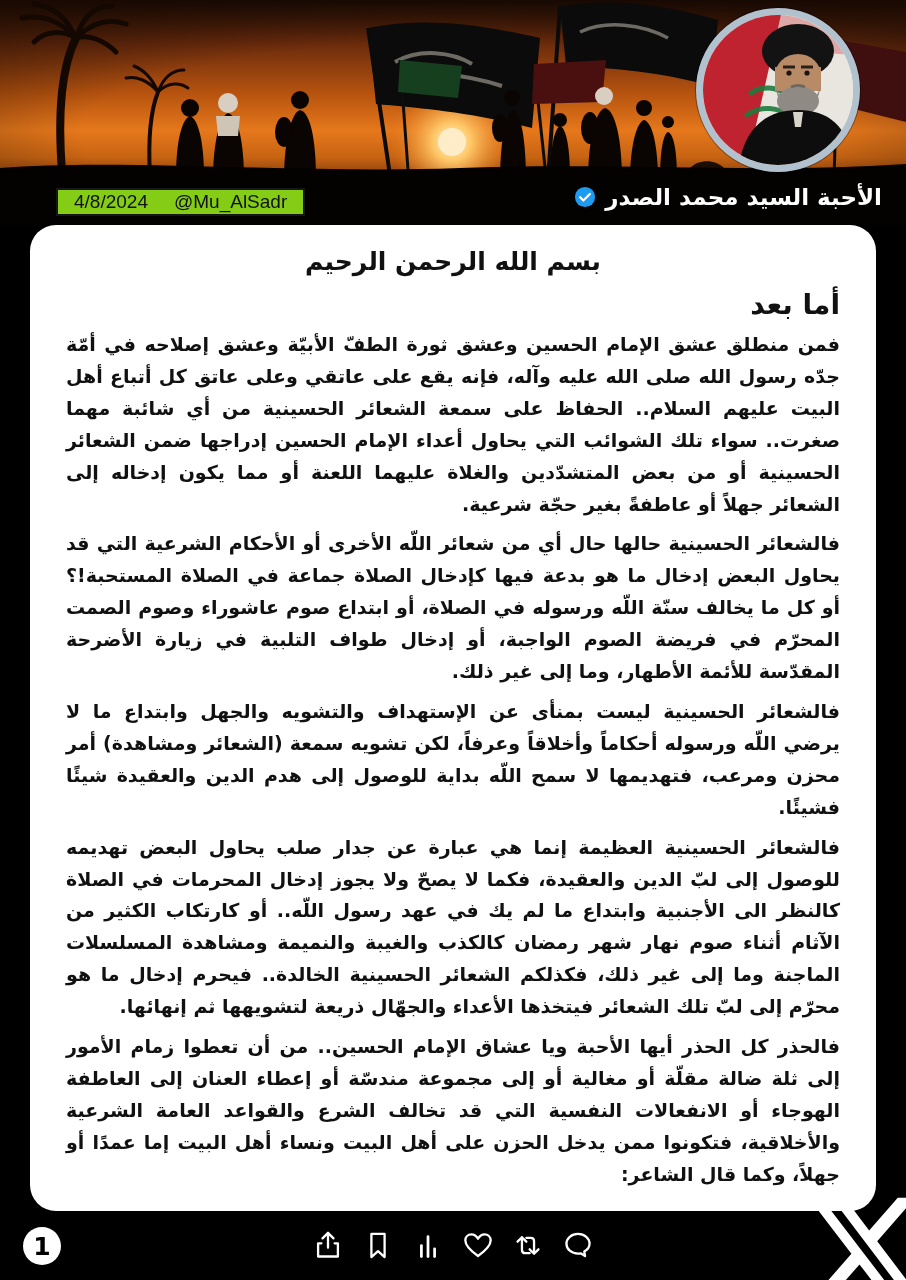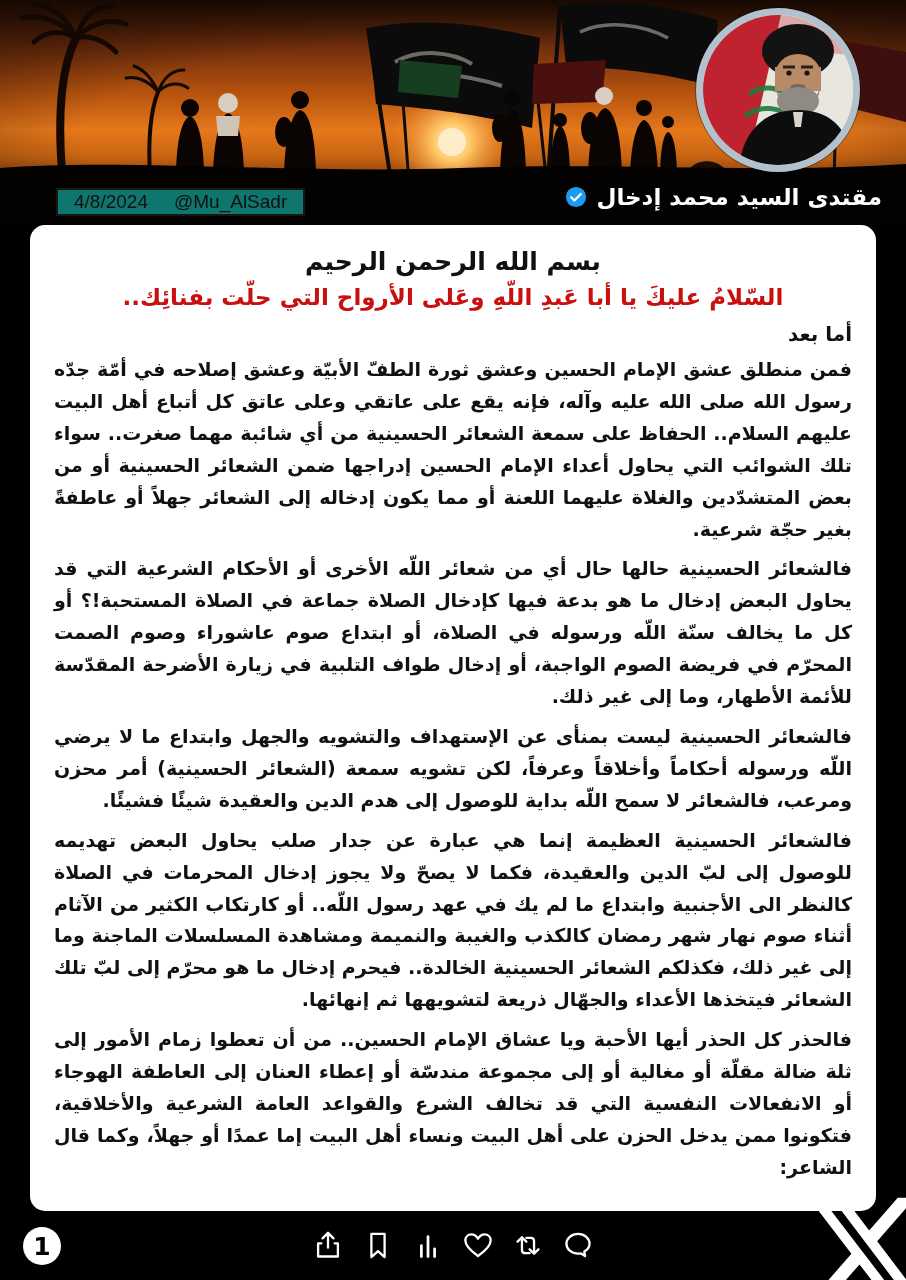--- a/index.html
+++ b/index.html
@@ -14,41 +14,41 @@
   .avatar{
     position:absolute;top:8px;right:46px;width:150px;height:150px;
     border-radius:50%;border:7px solid var(--avatar-ring,#b2c1ce);
     overflow:hidden;background:#e8e6e0;box-shadow:0 0 0 1px rgba(0,0,0,.35);
   }
   .avatar svg{display:block;width:150px;height:150px;}
   
   .byline{position:absolute;top:186px;left:0;width:906px;height:34px;}
   .date-chip{
     position:absolute;left:56px;top:2px;height:24px;line-height:24px;
-    background:#0f766e;border:2px solid #161616;padding:0 16px;
+    background:#84cc16;border:2px solid #161616;padding:0 16px;
     font-family:"Liberation Sans",sans-serif;font-size:19px;color:#111;
     display:flex;gap:26px;align-items:center;
   }
   .name{
     position:absolute;right:24px;top:-2px;direction:rtl;color:#fff;
     font-size:23px;font-weight:bold;display:flex;align-items:center;gap:9px;
   }
   .badge{width:22px;height:22px;flex:0 0 auto;}
   
   .card{
     position:absolute;top:225px;left:30px;width:846px;height:986px;
-    background:var(--card,#fff);border-radius:15px;box-sizing:border-box;
-    padding:18px 24px 14px;z-index:2;overflow:hidden;color:var(--text,#111);
+    background:var(--card,#fff);border-radius:26px;box-sizing:border-box;
+    padding:18px 36px 14px;z-index:2;overflow:hidden;color:var(--text,#111);
   }
   .basmala{text-align:center;font-size:25px;font-weight:bold;margin:4px 0 8px;direction:rtl;}
   .salutation{
     text-align:center;font-size:23px;font-weight:bold;margin:4px 0;
     color:var(--accent-red,#c8100e);direction:rtl;
   }
-  .amma{font-size:20px;font-weight:bold;direction:rtl;text-align:right;margin:12px 0 6px;}
+  .amma{font-size:28px;font-weight:bold;direction:rtl;text-align:right;margin:12px 0 6px;}
   .card p{
     direction:rtl;text-align:justify;font-size:19px;font-weight:bold;
     line-height:1.68;margin:8px 0 7px;
   }
   
   .footer{position:absolute;left:0;bottom:0;width:906px;height:68px;}
   .page-circle{
     position:absolute;left:23px;top:15px;width:38px;height:38px;border-radius:50%;
     background:#fff;color:#000;font-size:25px;font-weight:bold;
     display:flex;align-items:center;justify-content:center;
@@ -173,35 +173,34 @@
     </svg>
   </div>
 </div>
 
 <div class="byline">
   <div class="date-chip">
     <span>4/8/2024</span>
     <span>@Mu_AlSadr</span>
   </div>
   <div class="name">
-    <span>مقتدى السيد محمد إدخال</span>
+    <span>الأحبة السيد محمد الصدر</span>
     <svg class="badge" viewBox="0 0 24 24">
       <circle cx="12" cy="12" r="11" fill="#1d9bf0"></circle>
       <path d="M6.7 12.3 L10.2 15.8 L17.3 8.7" stroke="#fff" stroke-width="2.4" fill="none" stroke-linecap="round" stroke-linejoin="round"></path>
     </svg>
   </div>
 </div>
 
 <div class="card">
   <div class="basmala">بسم الله الرحمن الرحيم</div>
-  <div class="salutation">السّلامُ عليكَ يا أبا عَبدِ اللّهِ وعَلى الأرواح التي حلّت بفنائِك..</div>
   <div class="amma">أما بعد</div>
   <p>فمن منطلق عشق الإمام الحسين وعشق ثورة الطفّ الأبيّة وعشق إصلاحه في أمّة جدّه رسول الله صلى الله عليه وآله، فإنه يقع على عاتقي وعلى عاتق كل أتباع أهل البيت عليهم السلام.. الحفاظ على سمعة الشعائر الحسينية من أي شائبة مهما صغرت.. سواء تلك الشوائب التي يحاول أعداء الإمام الحسين إدراجها ضمن الشعائر الحسينية أو من بعض المتشدّدين والغلاة عليهما اللعنة أو مما يكون إدخاله إلى الشعائر جهلاً أو عاطفةً بغير حجّة شرعية.</p>
   <p>فالشعائر الحسينية حالها حال أي من شعائر اللّه الأخرى أو الأحكام الشرعية التي قد يحاول البعض إدخال ما هو بدعة فيها كإدخال الصلاة جماعة في الصلاة المستحبة!؟ أو كل ما يخالف سنّة اللّه ورسوله في الصلاة، أو ابتداع صوم عاشوراء وصوم الصمت المحرّم في فريضة الصوم الواجبة، أو إدخال طواف التلبية في زيارة الأضرحة المقدّسة للأئمة الأطهار، وما إلى غير ذلك.</p>
-  <p>فالشعائر الحسينية ليست بمنأى عن الإستهداف والتشويه والجهل وابتداع ما لا يرضي اللّه ورسوله أحكاماً وأخلاقاً وعرفاً، لكن تشويه سمعة (الشعائر الحسينية) أمر محزن ومرعب، فالشعائر لا سمح اللّه بداية للوصول إلى هدم الدين والعقيدة شيئًا فشيئًا.</p>
+  <p>فالشعائر الحسينية ليست بمنأى عن الإستهداف والتشويه والجهل وابتداع ما لا يرضي اللّه ورسوله أحكاماً وأخلاقاً وعرفاً، لكن تشويه سمعة (الشعائر ومشاهدة) أمر محزن ومرعب، فتهديمها لا سمح اللّه بداية للوصول إلى هدم الدين والعقيدة شيئًا فشيئًا.</p>
   <p>فالشعائر الحسينية العظيمة إنما هي عبارة عن جدار صلب يحاول البعض تهديمه للوصول إلى لبّ الدين والعقيدة، فكما لا يصحّ ولا يجوز إدخال المحرمات في الصلاة كالنظر الى الأجنبية وابتداع ما لم يك في عهد رسول اللّه.. أو كارتكاب الكثير من الآثام أثناء صوم نهار شهر رمضان كالكذب والغيبة والنميمة ومشاهدة المسلسلات الماجنة وما إلى غير ذلك، فكذلكم الشعائر الحسينية الخالدة.. فيحرم إدخال ما هو محرّم إلى لبّ تلك الشعائر فيتخذها الأعداء والجهّال ذريعة لتشويهها ثم إنهائها.</p>
   <p>فالحذر كل الحذر أيها الأحبة ويا عشاق الإمام الحسين.. من أن تعطوا زمام الأمور إلى ثلة ضالة مقلّة أو مغالية أو إلى مجموعة مندسّة أو إعطاء العنان إلى العاطفة الهوجاء أو الانفعالات النفسية التي قد تخالف الشرع والقواعد العامة الشرعية والأخلاقية، فتكونوا ممن يدخل الحزن على أهل البيت ونساء أهل البيت إما عمدًا أو جهلاً، وكما قال الشاعر:</p>
 
 </div>
 
 <div class="footer">
   <div class="page-circle">1</div>
   <div class="actions">
     <div class="action">
       <svg viewBox="0 0 30 30">

